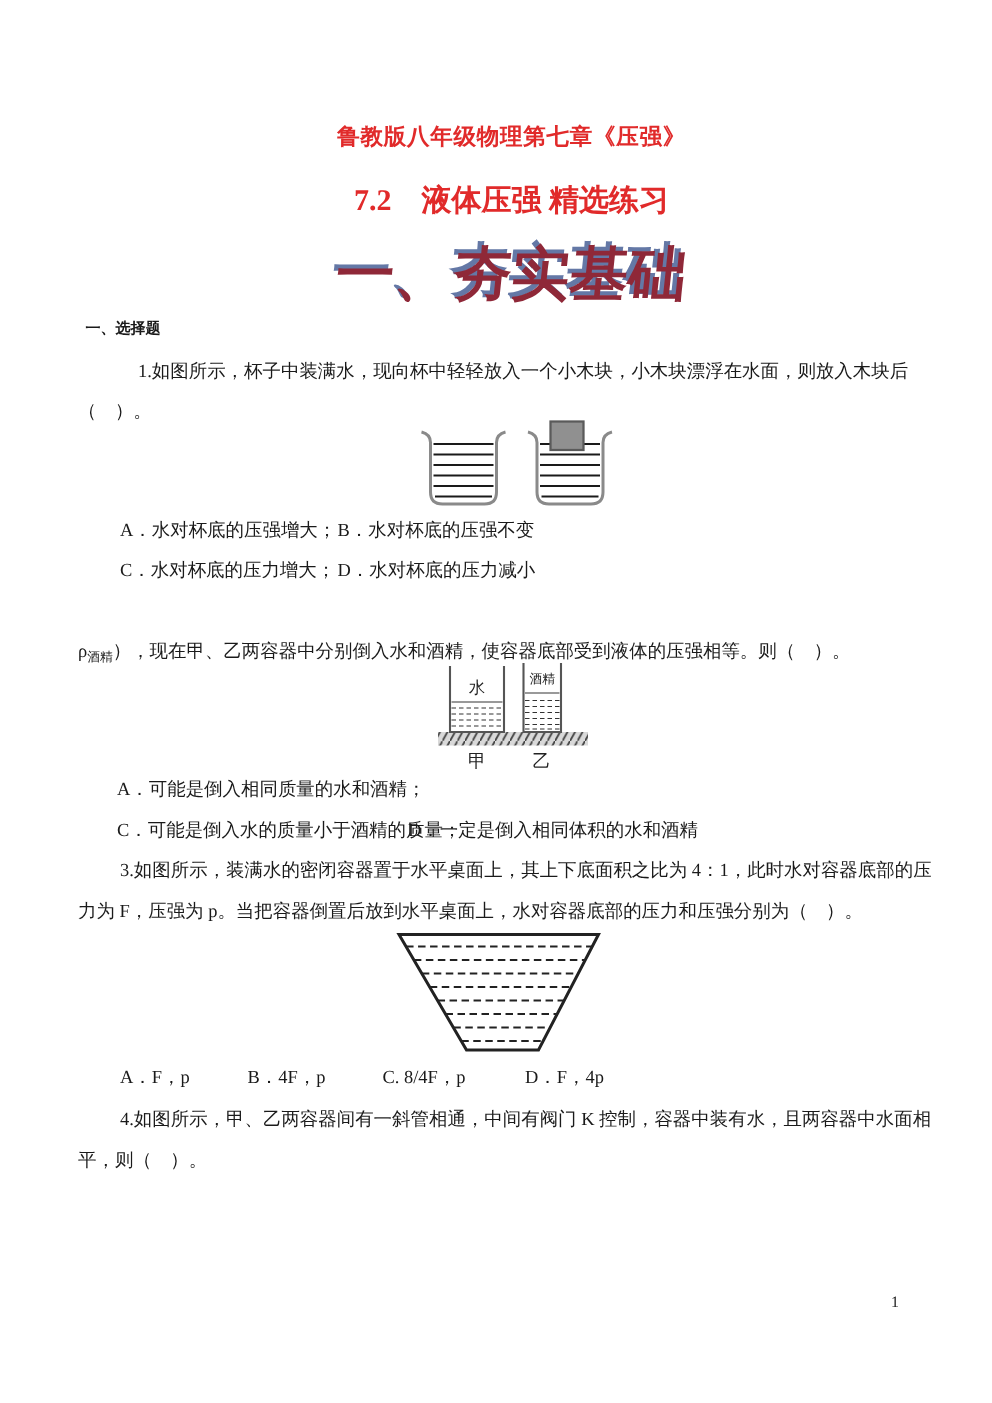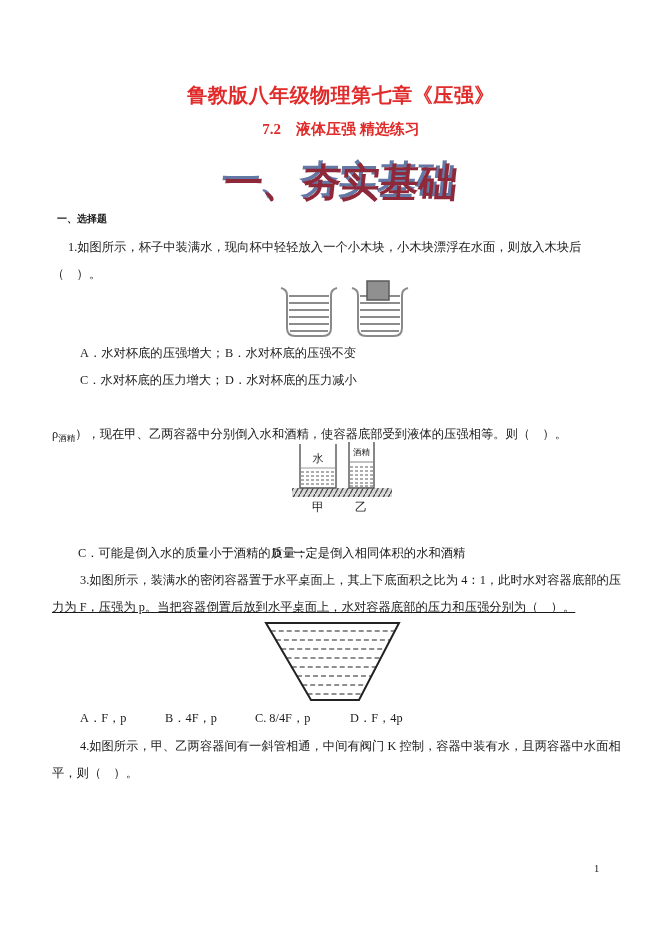--- a/index.html
+++ b/index.html
@@ -3,26 +3,26 @@
 <meta charset="utf-8">
 <style>
   html,body { margin:0; padding:0; background:#ffffff; }
   .page {
     position:relative; width:661px; height:935px; background:#fff;
     font-family:"Liberation Serif","DejaVu Serif",serif;
     color:#1a1a1a; overflow:hidden;
   }
   .doc-title {
     position:absolute; left:52px; top:82px; width:578px; text-align:center;
-    font-size:20px; font-weight:bold; color:#e12a2a; letter-spacing:0.5px;
+    font-size:15px; font-weight:bold; color:#e12a2a; letter-spacing:0.5px;
     white-space:nowrap;
   }
   .doc-subtitle {
     position:absolute; left:52px; top:120px; width:578px; text-align:center;
-    font-size:15px; font-weight:bold; color:#e12a2a; white-space:nowrap;
+    font-size:20px; font-weight:bold; color:#e12a2a; white-space:nowrap;
   }
   .banner {
     position:absolute; left:52px; top:156px; width:578px; text-align:center;
     font-size:39px; font-weight:bold; color:#8f2838;
     text-shadow:-3px -3px 0 #6478a6;
     transform:skewX(-6deg); white-space:nowrap;
   }
   .sec-head {
     position:absolute; left:57px; top:212px; font-size:10px; font-weight:bold;
     white-space:nowrap;
@@ -39,21 +39,21 @@
 <body>
 
 <div class="page">
 
   <div class="doc-title">鲁教版八年级物理第七章《压强》</div>
   <div class="doc-subtitle">7.2　液体压强 精选练习</div>
   <div class="banner">一、夯实基础</div>
 
   <div class="sec-head">一、选择题</div>
 
-  <div class="ln" style="left:68px; top:239px;text-align:right;">1.如图所示，杯子中装满水，现向杯中轻轻放入一个小木块，小木块漂浮在水面，则放入木块后</div>
+  <div class="ln" style="left:92px; top:239px;text-align:right;">1.如图所示，杯子中装满水，现向杯中轻轻放入一个小木块，小木块漂浮在水面，则放入木块后</div>
   <div class="ln" style="left:52px; top:266px;">（　）。</div>
 
   <svg class="fig" style="left:278px; top:278px;" width="136" height="64" viewBox="0 0 136 64">
 
     <g>
       <path d="M3,10 C7,11 9,13 9,17 L9,50 C9,56 12,58 17,58 L45,58 C50,58 53,56 53,50 L53,17 C53,13 55,11 59,10" stroke="#8a8a8a" stroke-width="2" fill="none"></path>
       <g stroke="#1a1a1a" stroke-width="1.2">
         <line x1="11" y1="18" x2="51" y2="18"></line>
         <line x1="11" y1="25" x2="51" y2="25"></line>
         <line x1="11" y1="32" x2="51" y2="32"></line>
@@ -116,25 +116,26 @@
         <line x1="60" y1="39" x2="83" y2="39"></line>
         <line x1="60" y1="43" x2="83" y2="43"></line>
         <line x1="60" y1="46" x2="83" y2="46"></line>
       </g>
       <text x="71.5" y="15" font-size="8.5" text-anchor="middle">酒精</text>
     </g>
     <text x="28" y="71" font-size="12" text-anchor="middle">甲</text>
     <text x="71" y="71" font-size="12" text-anchor="middle">乙</text>
   </svg>
 
+  <span class="opt" style="left:78px;  top:518px;">A．可能是倒入相同质量的水和酒精；</span>
   <span class="opt" style="left:78px;  top:545px;">C．可能是倒入水的质量小于酒精的质量；</span>
   <span class="opt" style="left:272px; top:545px;">D．一定是倒入相同体积的水和酒精</span>
 
   <div class="ln" style="left:80px; top:572px;">3.如图所示，装满水的密闭容器置于水平桌面上，其上下底面积之比为 4：1，此时水对容器底部的压</div>
-  <div class="ln" style="left:52px; top:599px;text-decoration:underline;">力为 F，压强为 p。当把容器倒置后放到水平桌面上，水对容器底部的压力和压强分别为（　）。</div>
+  <div class="ln" style="left:52px; top:599px;">力为 F，压强为 p。当把容器倒置后放到水平桌面上，水对容器底部的压力和压强分别为（　）。</div>
 
   <svg class="fig" style="left:260px; top:618px;" width="145" height="88" viewBox="0 0 145 88">
     <path d="M6,5 L139,5 L99,82 L51,82 Z" stroke="#222" stroke-width="2" fill="none"></path>
     <g stroke="#222" stroke-width="1.2" stroke-dasharray="5,3">
       <line x1="10.7" y1="13" x2="134.8" y2="13"></line>
       <line x1="15.9" y1="22" x2="130.2" y2="22"></line>
       <line x1="21.2" y1="31" x2="125.5" y2="31"></line>
       <line x1="26.5" y1="40" x2="120.8" y2="40"></line>
       <line x1="31.7" y1="49" x2="116.2" y2="49"></line>
       <line x1="37.0" y1="58" x2="111.5" y2="58"></line>

